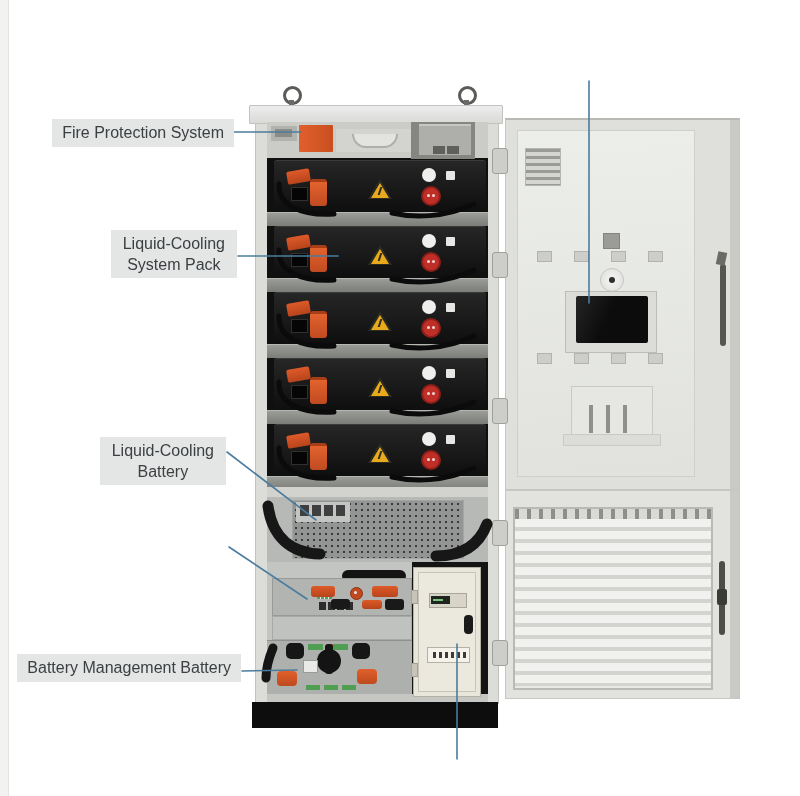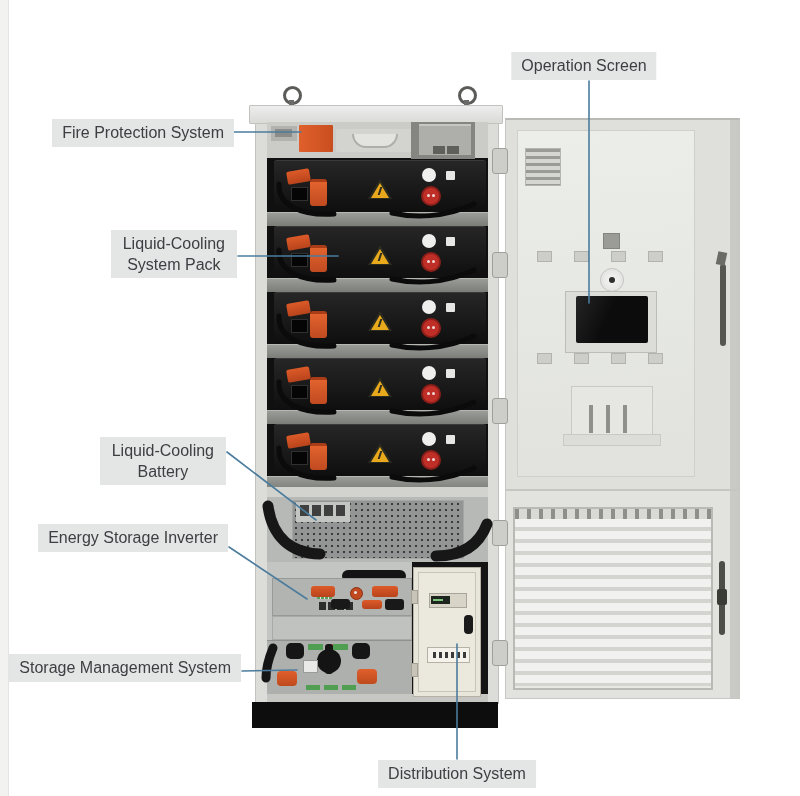--- a/index.html
+++ b/index.html
@@ -411,26 +411,17 @@
     <span>Fire Protection System</span>
   </div>
   <div class="callout two" style="right:563px;top:230px;">
     <span>Liquid-Cooling</span><br>
     <span>System Pack</span>
   </div>
   <div class="callout two" style="right:574px;top:437px;">
     <span>Liquid-Cooling</span><br>
     <span>Battery</span>
   </div>
-  <div class="callout" style="right:572px;top:524px;">
-    <span>Energy Storage Inverter</span>
-  </div>
   <div class="callout" style="right:559px;top:654px;">
-    <span>Storage Management System</span>
-  </div>
-  <div class="callout" style="left:584px;top:52px;transform:translateX(-50%);">
-    <span>Operation Screen</span>
-  </div>
-  <div class="callout" style="left:457px;top:760px;transform:translateX(-50%);">
-    <span>Distribution System</span>
+    <span>Battery Management Battery</span>
   </div>
 
 </div>
 
 </body></html>

